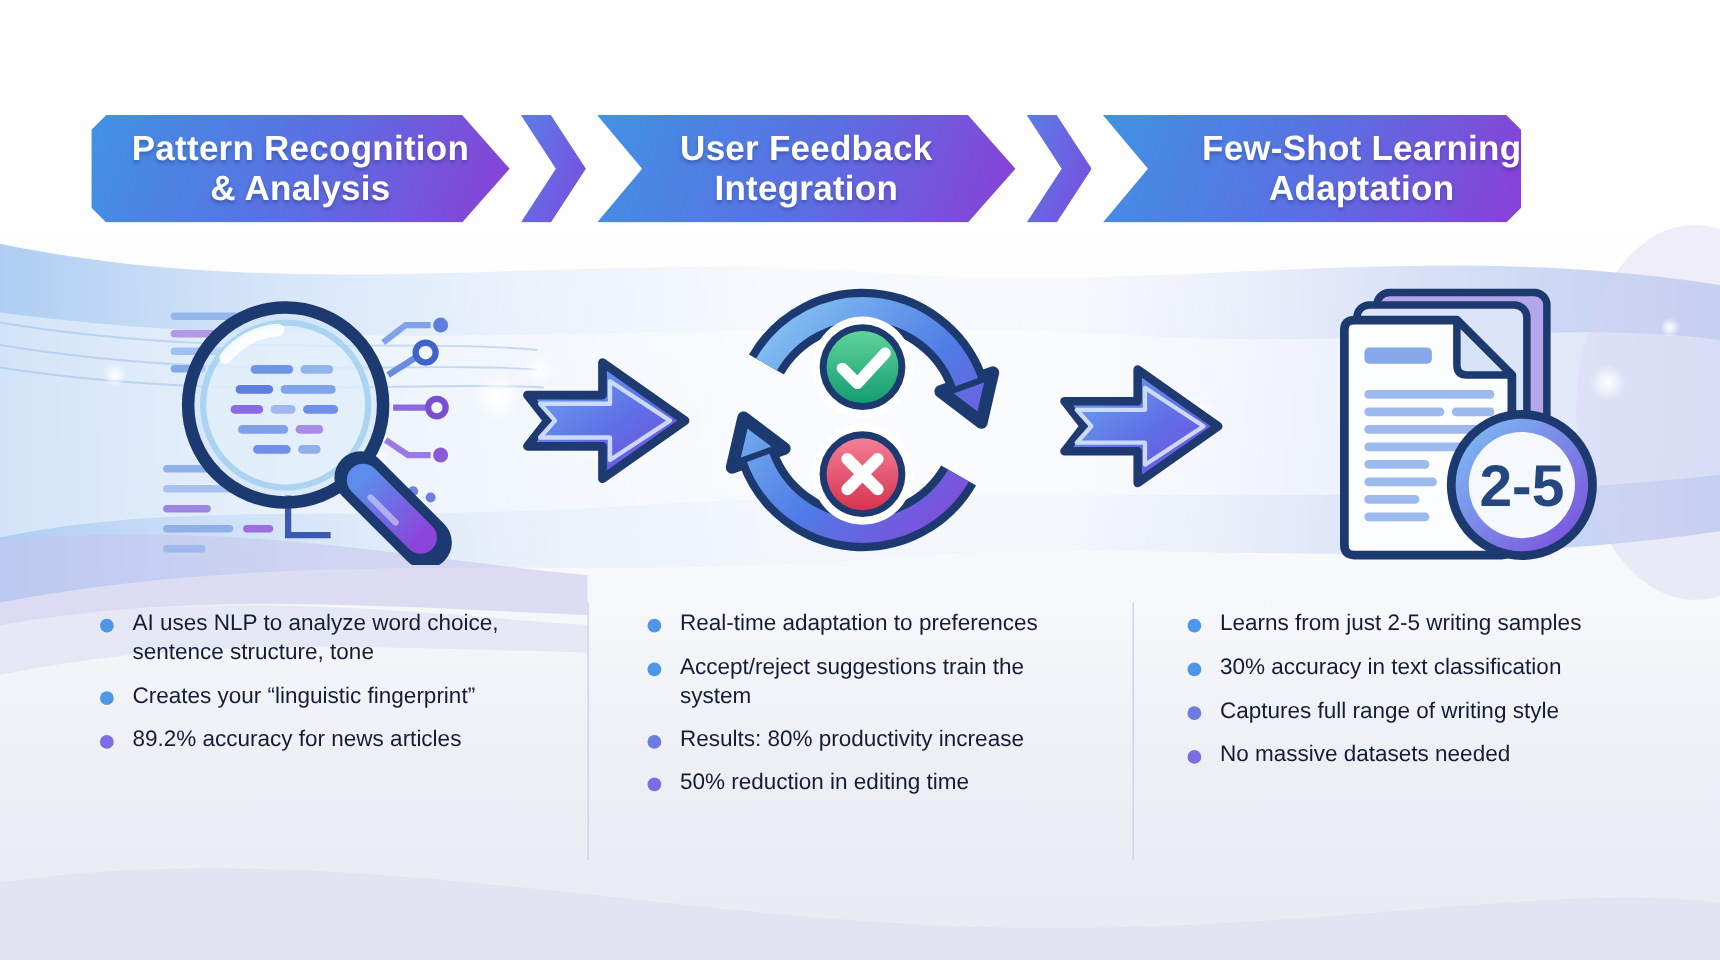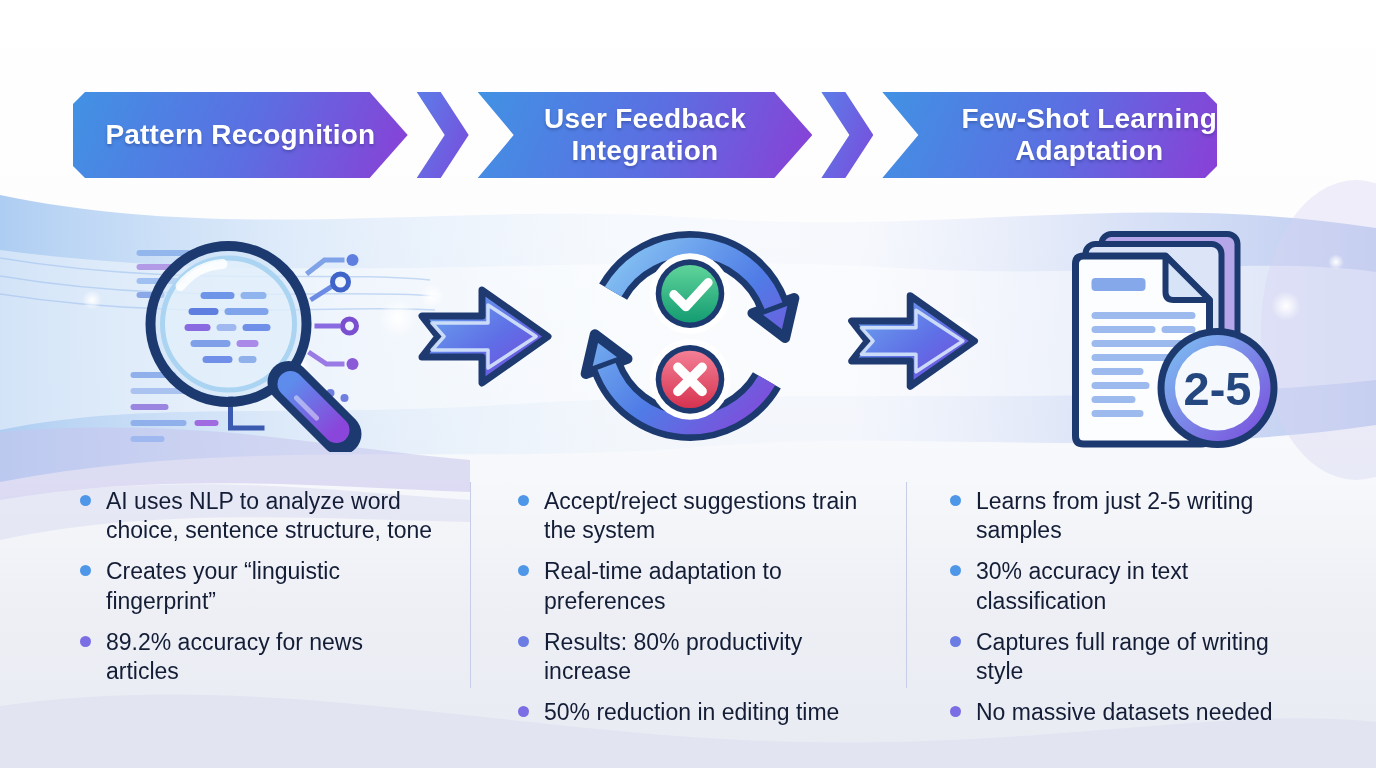--- a/index.html
+++ b/index.html
@@ -30,21 +30,21 @@
   .i-docs{left:1035px;top:220px;width:246px;height:235px;}
   .icon-box svg{width:100%;height:100%;display:block;}
 
   
   .col{position:absolute;top:487px;z-index:2;}
   .col-1{left:80px;width:360px;}
   .col-2{left:518px;width:345px;}
   .col-3{left:950px;width:355px;}
   .bullet{display:flex;align-items:flex-start;margin-bottom:12px;}
   .dot{flex:0 0 11px;width:11px;height:11px;border-radius:50%;margin:8px 15px 0 0;background:#4e96e8;}
-  .bt{font-size:23px;line-height:1.27;color:#141d36;font-weight:500;}
+  .bt{font-size:18px;line-height:1.27;color:#141d36;font-weight:500;}
   .vdiv{position:absolute;top:482px;width:1px;height:206px;background:#c7cde7;z-index:1;}
   .vdiv-1{left:470px;}
   .vdiv-2{left:906px;}
 </style>
 </head>
 <body>
 
 <div class="canvas">
 
   <svg class="bg-svg" width="1376" height="768" viewBox="0 0 1376 768">
@@ -82,20 +82,21 @@
     <circle cx="958" cy="332" r="16" fill="url(#glowW)"></circle>
     <circle cx="1212" cy="256" r="11" fill="url(#glowW)"></circle>
     <circle cx="1286" cy="306" r="15" fill="url(#glowW)"></circle>
     <circle cx="1336" cy="262" r="8" fill="url(#glowW)"></circle>
   </svg>
 
   <div class="banner">
     <div class="seg seg-1">
       <div class="seg-title">
         <span>Pattern Recognition</span>
+        <span>&amp; Analysis</span>
       </div>
     </div>
     <div class="chev"></div>
     <div class="seg seg-2">
       <div class="seg-title">
         <span>User Feedback</span>
         <span>Integration</span>
       </div>
     </div>
     <div class="chev"></div>
@@ -284,25 +285,25 @@
       <span class="dot" style="background-color: rgb(123, 110, 228);"></span>
       <span class="bt">89.2% accuracy for news articles</span>
     </div>
   </div>
 
   <div class="vdiv vdiv-1"></div>
 
   <div class="col col-2">
     <div class="bullet">
       <span class="dot" style="background-color: rgb(78, 150, 232);"></span>
+      <span class="bt">Real-time adaptation to preferences</span>
+    </div>
+    <div class="bullet">
+      <span class="dot" style="background-color: rgb(78, 150, 232);"></span>
       <span class="bt">Accept/reject suggestions train the system</span>
-    </div>
-    <div class="bullet">
-      <span class="dot" style="background-color: rgb(78, 150, 232);"></span>
-      <span class="bt">Real-time adaptation to preferences</span>
     </div>
     <div class="bullet">
       <span class="dot" style="background-color: rgb(107, 124, 226);"></span>
       <span class="bt">Results: 80% productivity increase</span>
     </div>
     <div class="bullet">
       <span class="dot" style="background-color: rgb(123, 110, 228);"></span>
       <span class="bt">50% reduction in editing time</span>
     </div>
   </div>

